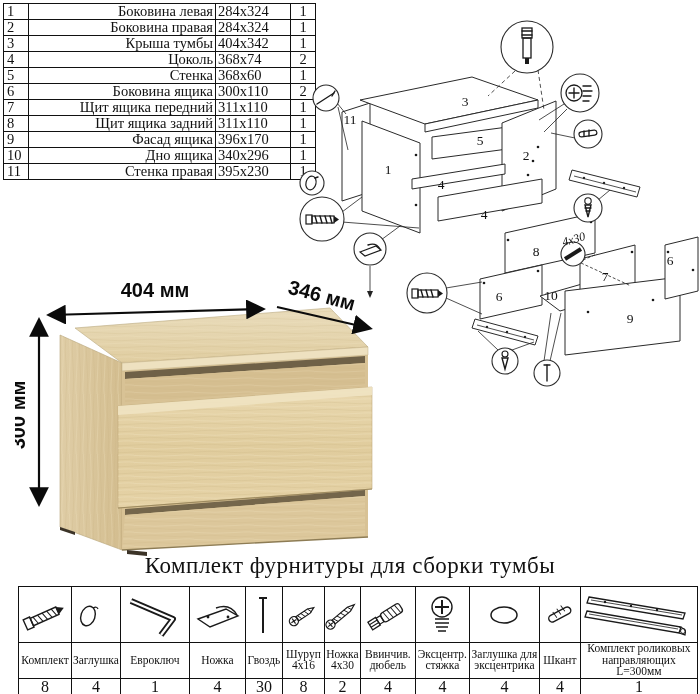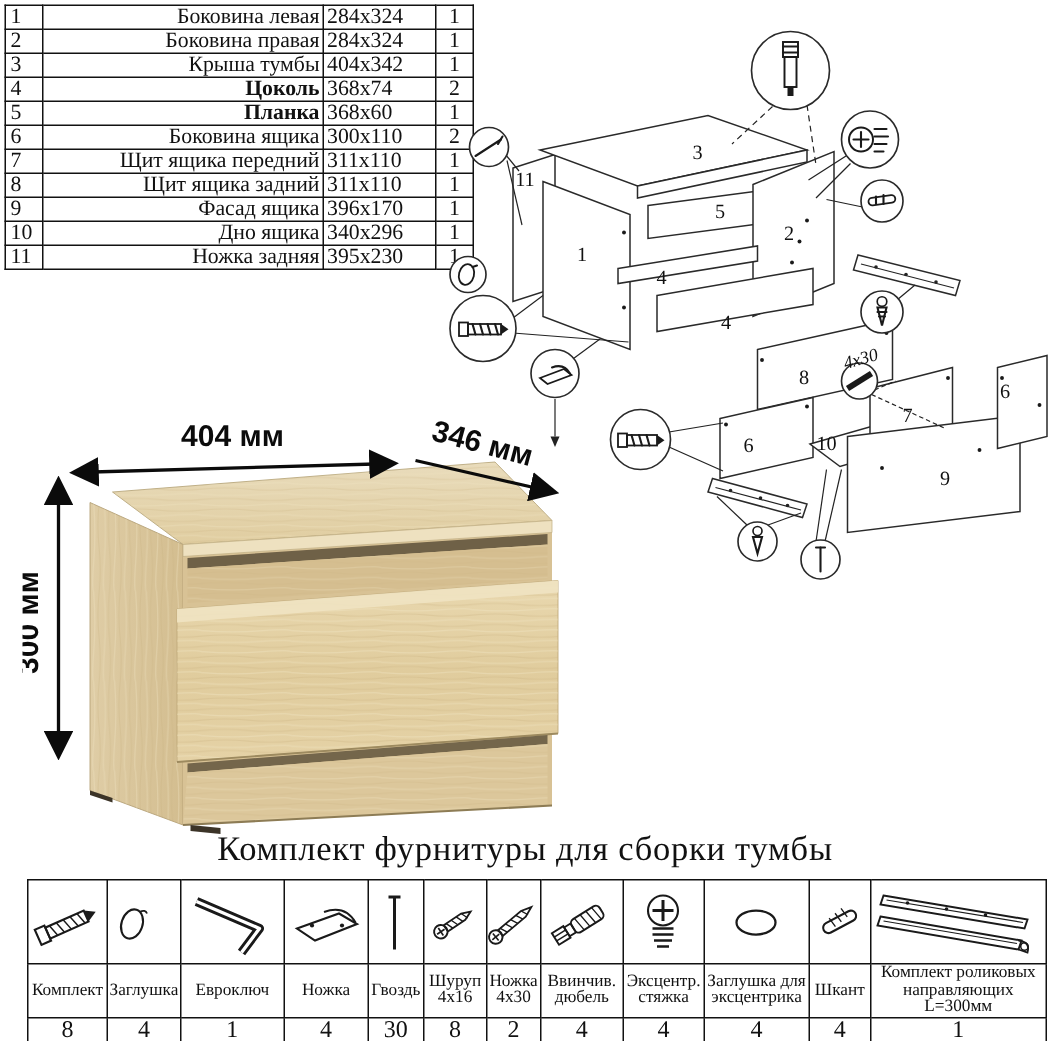--- a/index.html
+++ b/index.html
@@ -7,21 +7,21 @@
          font-family:"Liberation Serif", serif;color:#111;}
   
   #parts-table{position:absolute;left:3px;top:3px;border-collapse:collapse;table-layout:fixed;}
   #parts-table td{border:1px solid #111;height:15px;padding:0 2px;font-size:14.5px;
                   line-height:15px;white-space:nowrap;overflow:hidden;}
   #parts-table td.c-num{width:19px;text-align:left;padding-left:3px;}
   #parts-table td.c-name{width:158px;text-align:right;}
   #parts-table td.c-size{width:70px;text-align:left;}
   #parts-table td.c-qty{width:20px;text-align:center;}
   #parts-table td.ind1{padding-left:12px;}
-  #parts-table td.ind2{padding-left:26px;font-weight:bold;}
+  #parts-table td.ind2{padding-left:26px;}
   
   #hw-title{position:absolute;left:0;top:553px;width:700px;text-align:center;
             font-size:23px;letter-spacing:.5px;}
   #hw-table{position:absolute;left:18px;top:586px;border-collapse:collapse;table-layout:fixed;}
   #hw-table td{border:1px solid #111;padding:0;text-align:center;vertical-align:middle;overflow:hidden;}
   #hw-table tr.r-icon td{height:55px;}
   #hw-table tr.r-label td{height:27px;font-size:11.5px;line-height:11.5px;padding:0 1px;}
   #hw-table tr.r-qty td{height:17px;font-size:16px;line-height:16px;}
   
   .dim{font-family:"Liberation Sans", sans-serif;font-weight:bold;font-size:20px;fill:#0b0b0b;}
@@ -59,21 +59,21 @@
         <td class="c-qty">1</td>
       </tr>
       <tr>
         <td class="c-num">4</td>
         <td class="c-name ind2">Цоколь</td>
         <td class="c-size">368x74</td>
         <td class="c-qty">2</td>
       </tr>
       <tr>
         <td class="c-num">5</td>
-        <td class="c-name ind2">Планка</td>
+        <td class="c-name ind2">Стенка</td>
         <td class="c-size">368x60</td>
         <td class="c-qty">1</td>
       </tr>
       <tr>
         <td class="c-num">6</td>
         <td class="c-name">Боковина ящика</td>
         <td class="c-size">300x110</td>
         <td class="c-qty">2</td>
       </tr>
       <tr>
@@ -95,21 +95,21 @@
         <td class="c-qty">1</td>
       </tr>
       <tr>
         <td class="c-num">10</td>
         <td class="c-name ind1">Дно ящика</td>
         <td class="c-size">340x296</td>
         <td class="c-qty">1</td>
       </tr>
       <tr>
         <td class="c-num">11</td>
-        <td class="c-name ind1">Ножка задняя</td>
+        <td class="c-name ind1">Стенка правая</td>
         <td class="c-size">395x230</td>
         <td class="c-qty">1</td>
       </tr>
     </tbody>
   </table>
 
   <svg style="position:absolute;left:288px;top:0;" width="412" height="400" viewBox="0 0 412 400">
 
     <polygon class="panel" points="54,112 82,103 82,192 54,201"></polygon>
     <polygon class="panel" points="72,100 184,77 250,100 137,124"></polygon>

